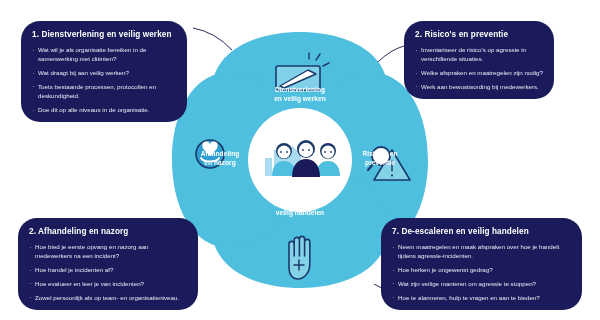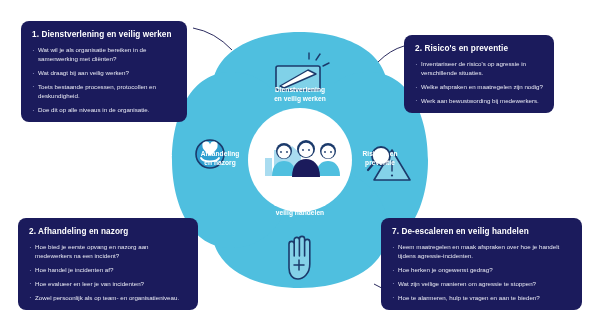--- a/index.html
+++ b/index.html
@@ -15,21 +15,21 @@
     width: 600px;
     height: 320px;
     background: #ffffff;
     overflow: hidden;
   }
 
   
   .panel {
     position: absolute;
     background: #1b1b5c;
-    border-radius: 8px;
+    border-radius: 19px;
     box-sizing: border-box;
     padding: 9px 11px 8px 11px;
     color: #ffffff;
   }
   .panel-title {
     font-size: 8.2px;
     font-weight: bold;
     color: #ffffff;
     letter-spacing: 0.1px;
     margin: 0 0 6px 0;
@@ -53,21 +53,21 @@
     content: "\00B7";
     position: absolute;
     left: 0;
     top: -0.5px;
     color: #8f92c0;
     font-size: 8px;
     line-height: 1.5;
   }
 
   #panel-1 { left: 21px;  top: 21px;  width: 166px; }
-  #panel-2 { left: 404px; top: 35px;  width: 150px; }
+  #panel-2 { left: 404px; top: 21px;  width: 150px; }
   #panel-4 { left: 18px;  top: 218px; width: 180px; }
   #panel-3 { left: 381px; top: 218px; width: 201px; }
 
   
   #flower {
     position: absolute;
     left: 168px;
     top: 28px;
     width: 264px;
     height: 264px;

